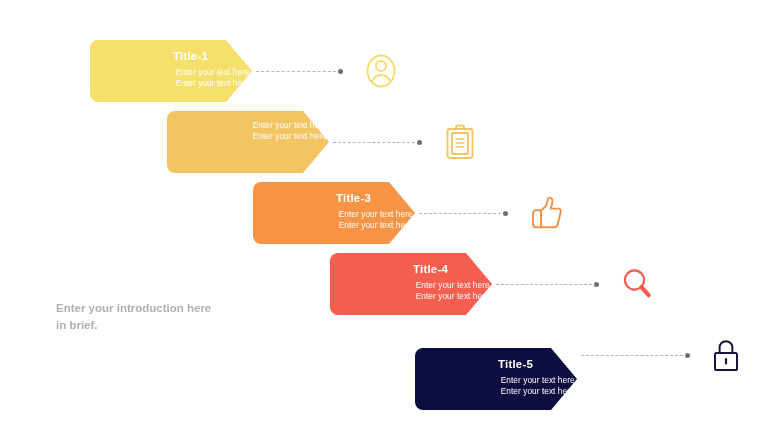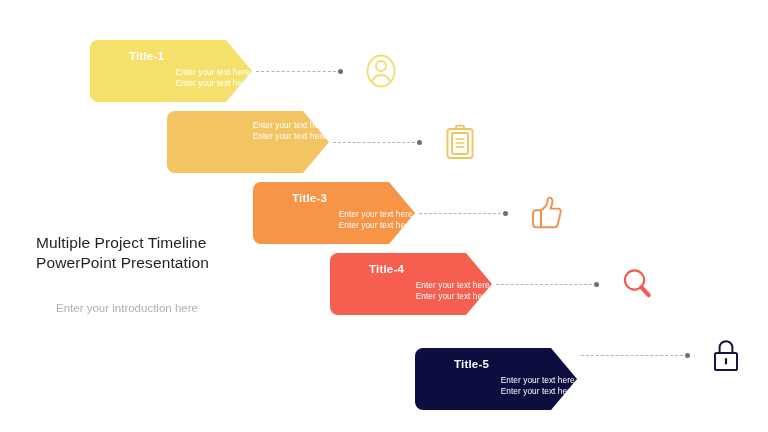--- a/index.html
+++ b/index.html
@@ -39,21 +39,21 @@
   .intro {
     position: absolute;
     left: 56px;
     top: 300px;
     width: 210px;
     color: #b0b0b4;
     font-size: 11.5px;
     line-height: 16.5px;
     font-weight: 400;
   }
-  .intro .in-line { display: block; }
+  .intro .in-line { display: block; font-weight: bold; }
 
   
   .row {
     position: absolute;
     height: 70px;
   }
 
   .banner {
     position: absolute;
     left: 0;
@@ -63,20 +63,21 @@
     padding: 9px 0 0 39px;
     color: #ffffff;
   }
   .banner .b-title {
     display: block;
     font-size: 11.5px;
     font-weight: bold;
     line-height: 15px;
     letter-spacing: 0.2px;
     margin-bottom: 3px;
+    text-align: center;
   }
   .banner .b-line {
     display: block;
     font-size: 8.3px;
     line-height: 10.6px;
     font-weight: 400;
     letter-spacing: 0.05px;
     text-align: right;
   }
   .banner-shape {
@@ -117,27 +118,24 @@
     align-items: center;
     justify-content: center;
   }
   .icon-wrap svg { display: block; }
 </style>
 </head>
 <body>
 
 <div id="slide">
 
-  <div class="headline">
-    <span class="hl-line">Multiple Project Timeline</span>
-    <span class="hl-line">PowerPoint Presentation</span>
-  </div>
 
   <div class="intro">
     <span class="in-line">Enter your introduction here</span>
+    <span class="in-line">in brief.</span>
   </div>
 
   <div class="row" style="left:90px; top:40px; width:330px;">
     <div class="banner" style="width:162px;">
       <svg class="banner-shape" viewBox="0 0 162 62" preserveAspectRatio="none">
         <path d="M8,0 H136 L162,31 L136,62 H8 A8,8 0 0 1 0,54 V8 A8,8 0 0 1 8,0 Z" fill="#f5e06b"></path>
       </svg>
       <div class="banner-text">
         <span class="b-title">Title-1</span>
         <span class="b-line">Enter your text here.</span>

